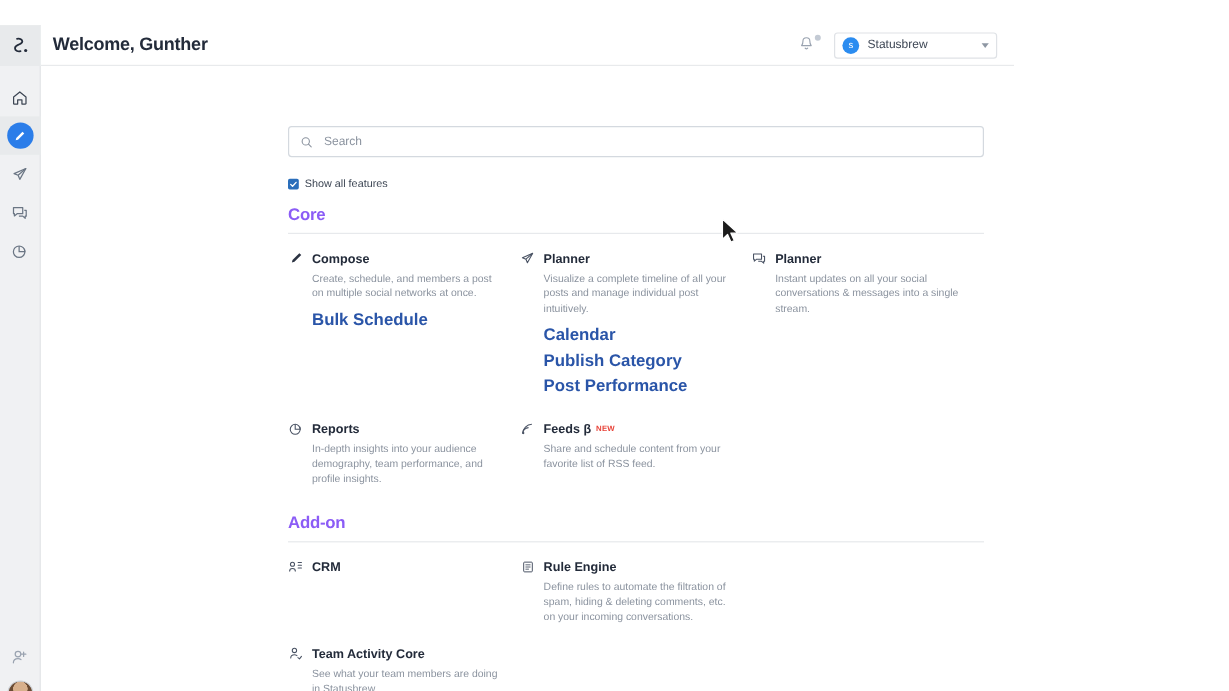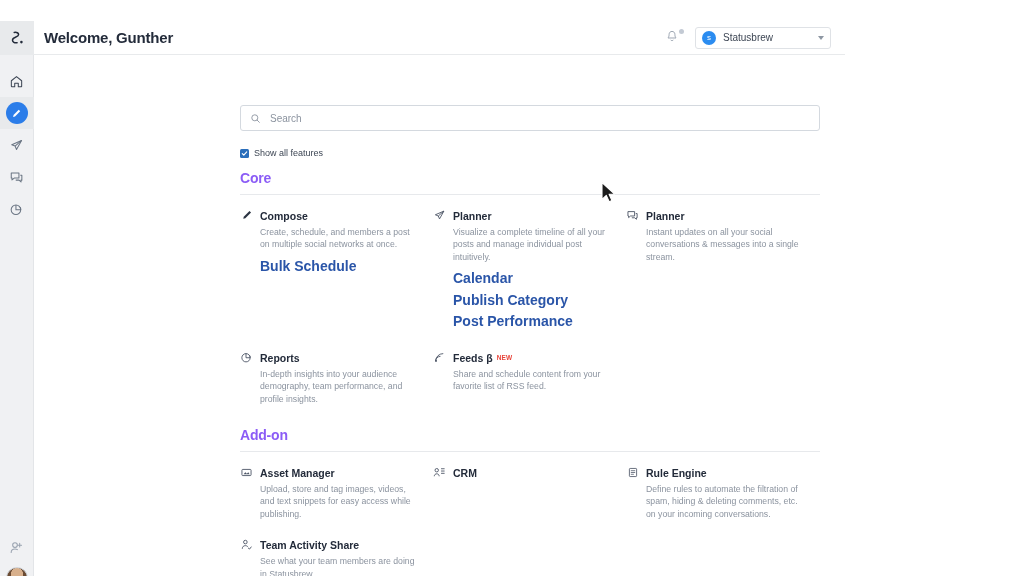--- a/index.html
+++ b/index.html
@@ -327,32 +327,20 @@
               </div>
             </div>
             <div class="cell-desc">Share and schedule content from your favorite list of RSS feed.</div>
           </div>
         </div>
 
         <div class="section-title" style="margin-top:22px;">Add-on</div>
         <div class="section-rule"></div>
 
         <div class="grid">
-          <div class="cell">
-            <div class="cell-head">
-              <div class="cell-icon">
-                <svg class="ico" width="13" height="13" viewBox="0 0 16 16">
-                  <rect x="2.4" y="4.2" width="11.2" height="7.6" rx="1" fill="none" stroke="#4a5364" stroke-width="1.1"></rect>
-                  <path d="M4.4 10 6.6 7.6 8.4 9.4l1.8-1.8 1.6 2.4z" fill="#4a5364"></path>
-                </svg>
-              </div>
-              <div class="cell-title">Asset Manager</div>
-            </div>
-            <div class="cell-desc">Upload, store and tag images, videos, and text snippets for easy access while publishing.</div>
-          </div>
 
           <div class="cell">
             <div class="cell-head">
               <div class="cell-icon">
                 <svg class="ico" width="13" height="13" viewBox="0 0 16 16">
                   <circle cx="4.6" cy="5.2" r="2.1" fill="none" stroke="#4a5364" stroke-width="1.1"></circle>
                   <path d="M1.6 12.6c0-1.9 1.4-3 3-3s3 1.1 3 3" fill="none" stroke="#4a5364" stroke-width="1.1"></path>
                   <path d="M10.4 3.4h3.4M10.4 6.2h3.4M10.4 9h3.4" stroke="#4a5364" stroke-width="1.1" stroke-linecap="round"></path>
                 </svg>
               </div>
@@ -377,21 +365,21 @@
         <div class="grid" style="margin-top:16px;">
           <div class="cell">
             <div class="cell-head">
               <div class="cell-icon">
                 <svg class="ico" width="13" height="13" viewBox="0 0 16 16">
                   <circle cx="6.6" cy="5" r="2.2" fill="none" stroke="#4a5364" stroke-width="1.1"></circle>
                   <path d="M2.8 12.8c0-2.1 1.7-3.4 3.8-3.4 1 0 1.9.3 2.6.9" fill="none" stroke="#4a5364" stroke-width="1.1" stroke-linecap="round"></path>
                   <path d="M10.2 12.4l1.6 1.2 2-2.6" fill="none" stroke="#4a5364" stroke-width="1.1" stroke-linecap="round" stroke-linejoin="round"></path>
                 </svg>
               </div>
-              <div class="cell-title">Team Activity Share</div>
+              <div class="cell-title">Team Activity Core</div>
             </div>
             <div class="cell-desc">See what your team members are doing in Statusbrew.</div>
           </div>
         </div>
 
         <div class="section-title" style="margin-top:22px;">Settings</div>
 
       </div>
     </div>
 

